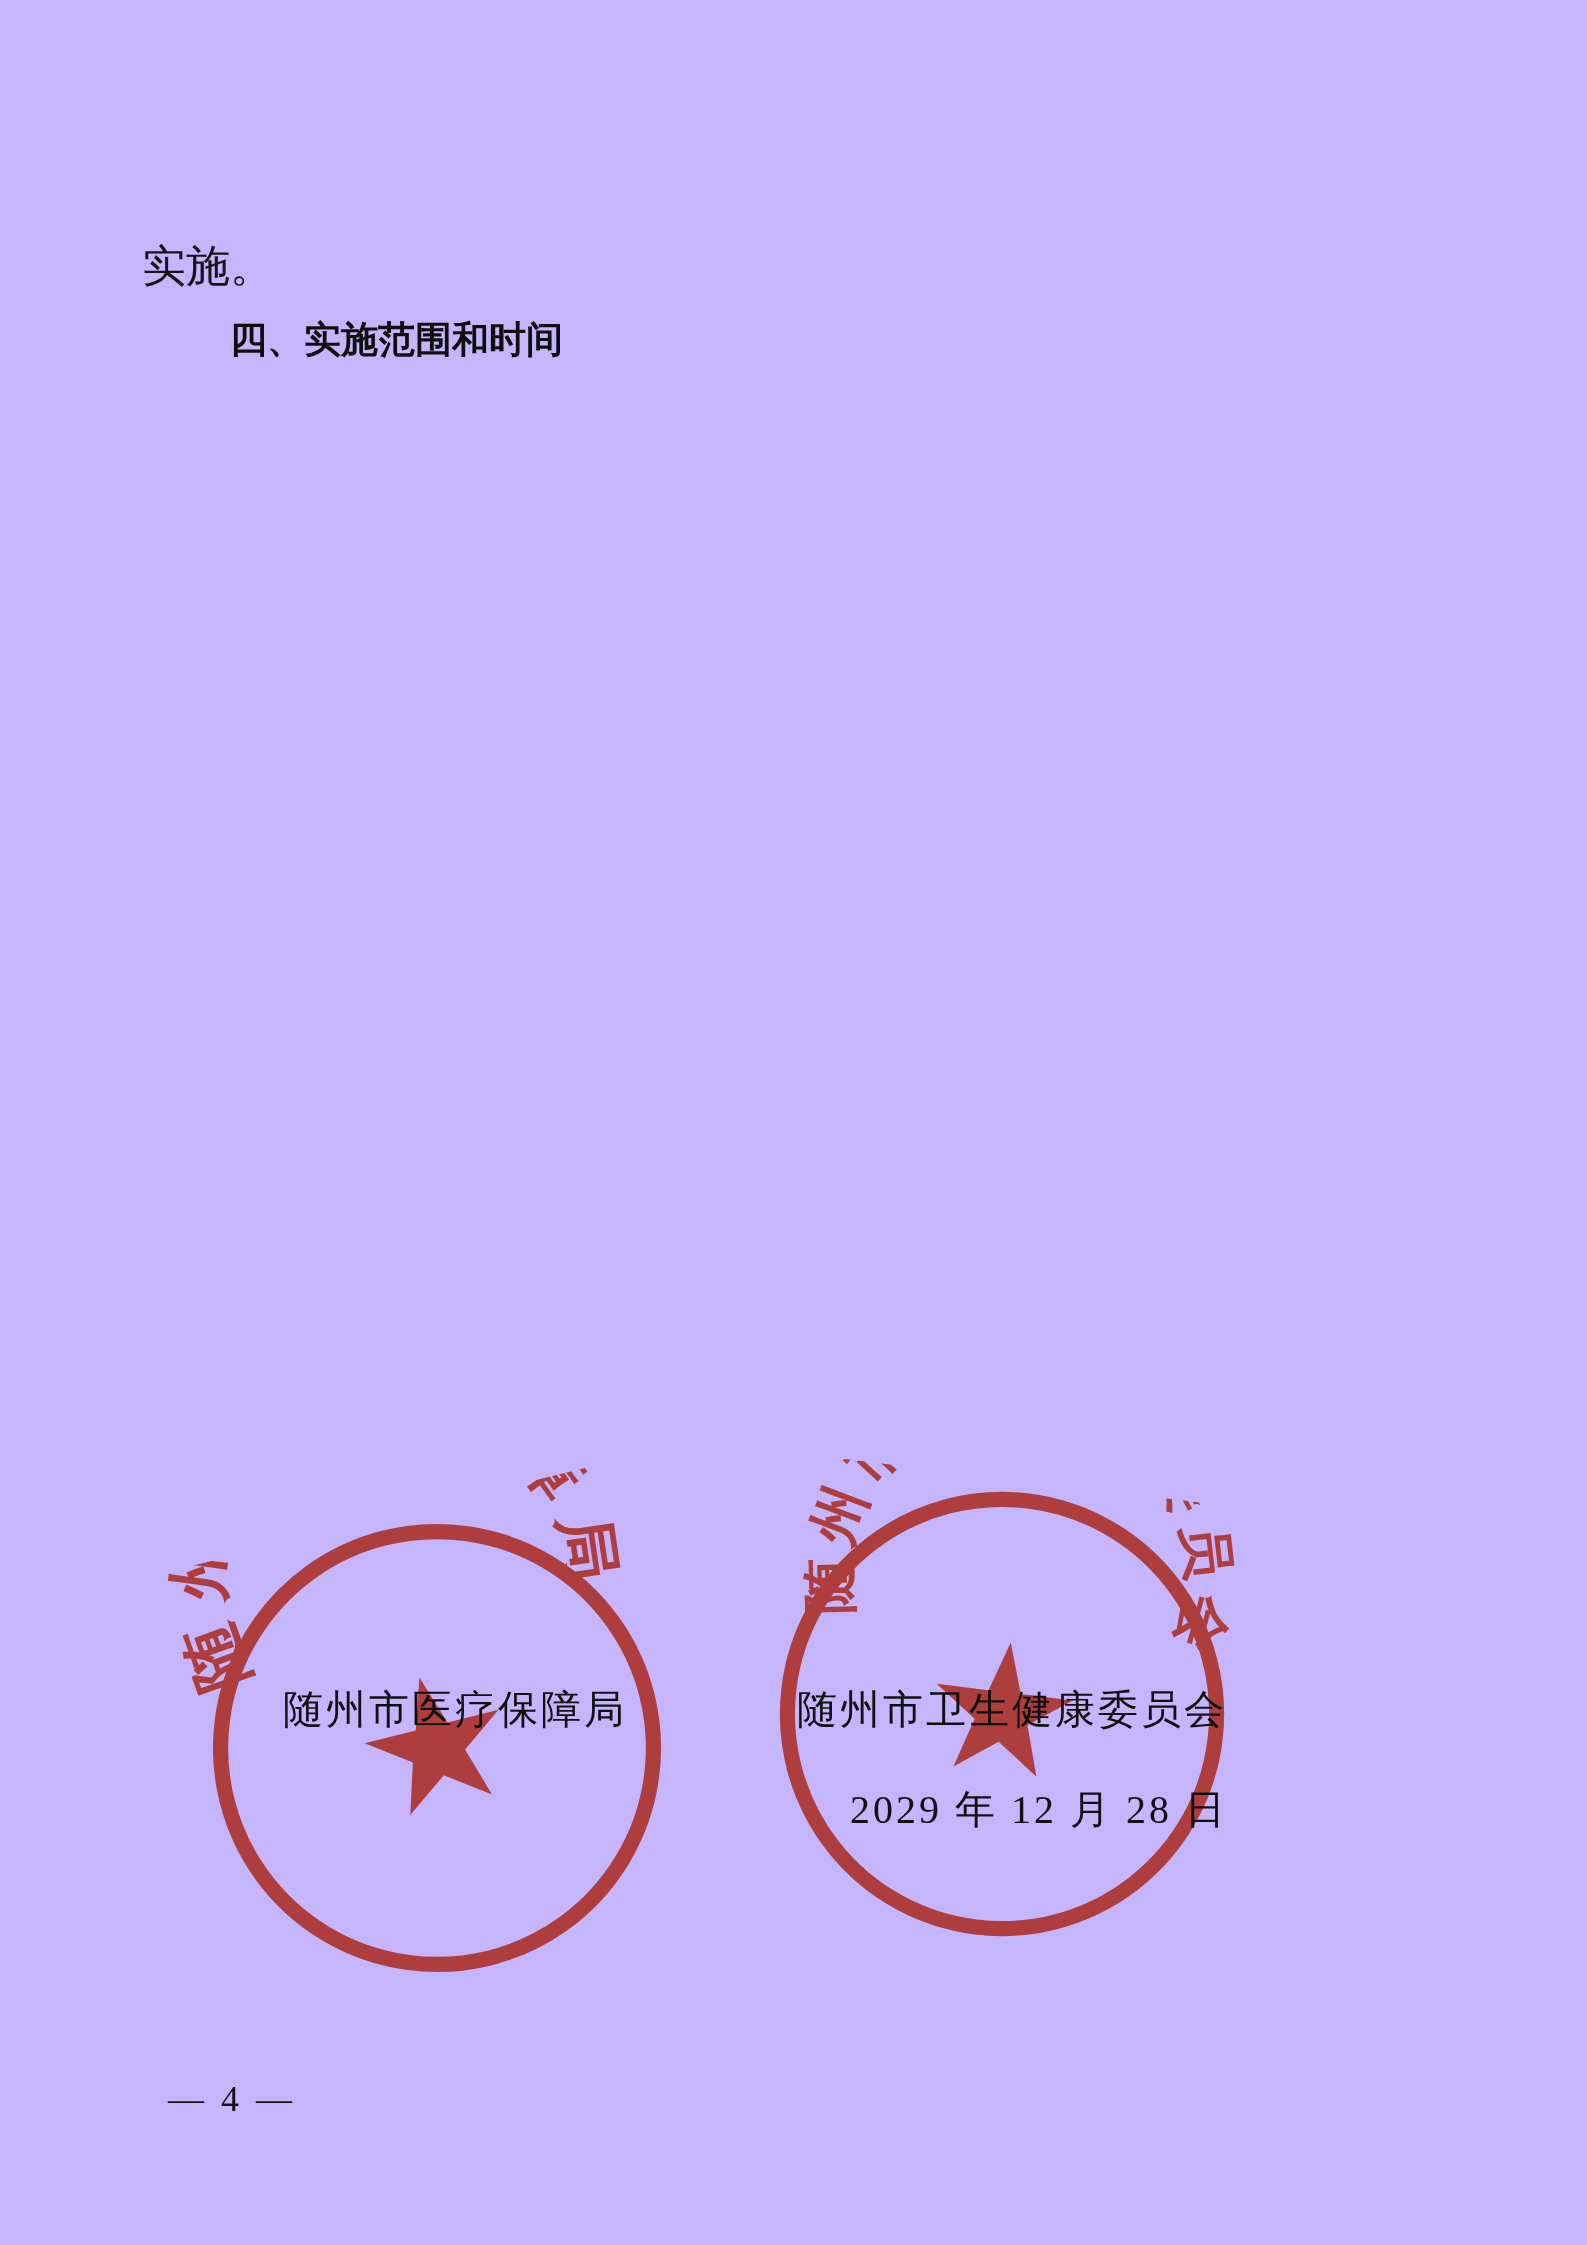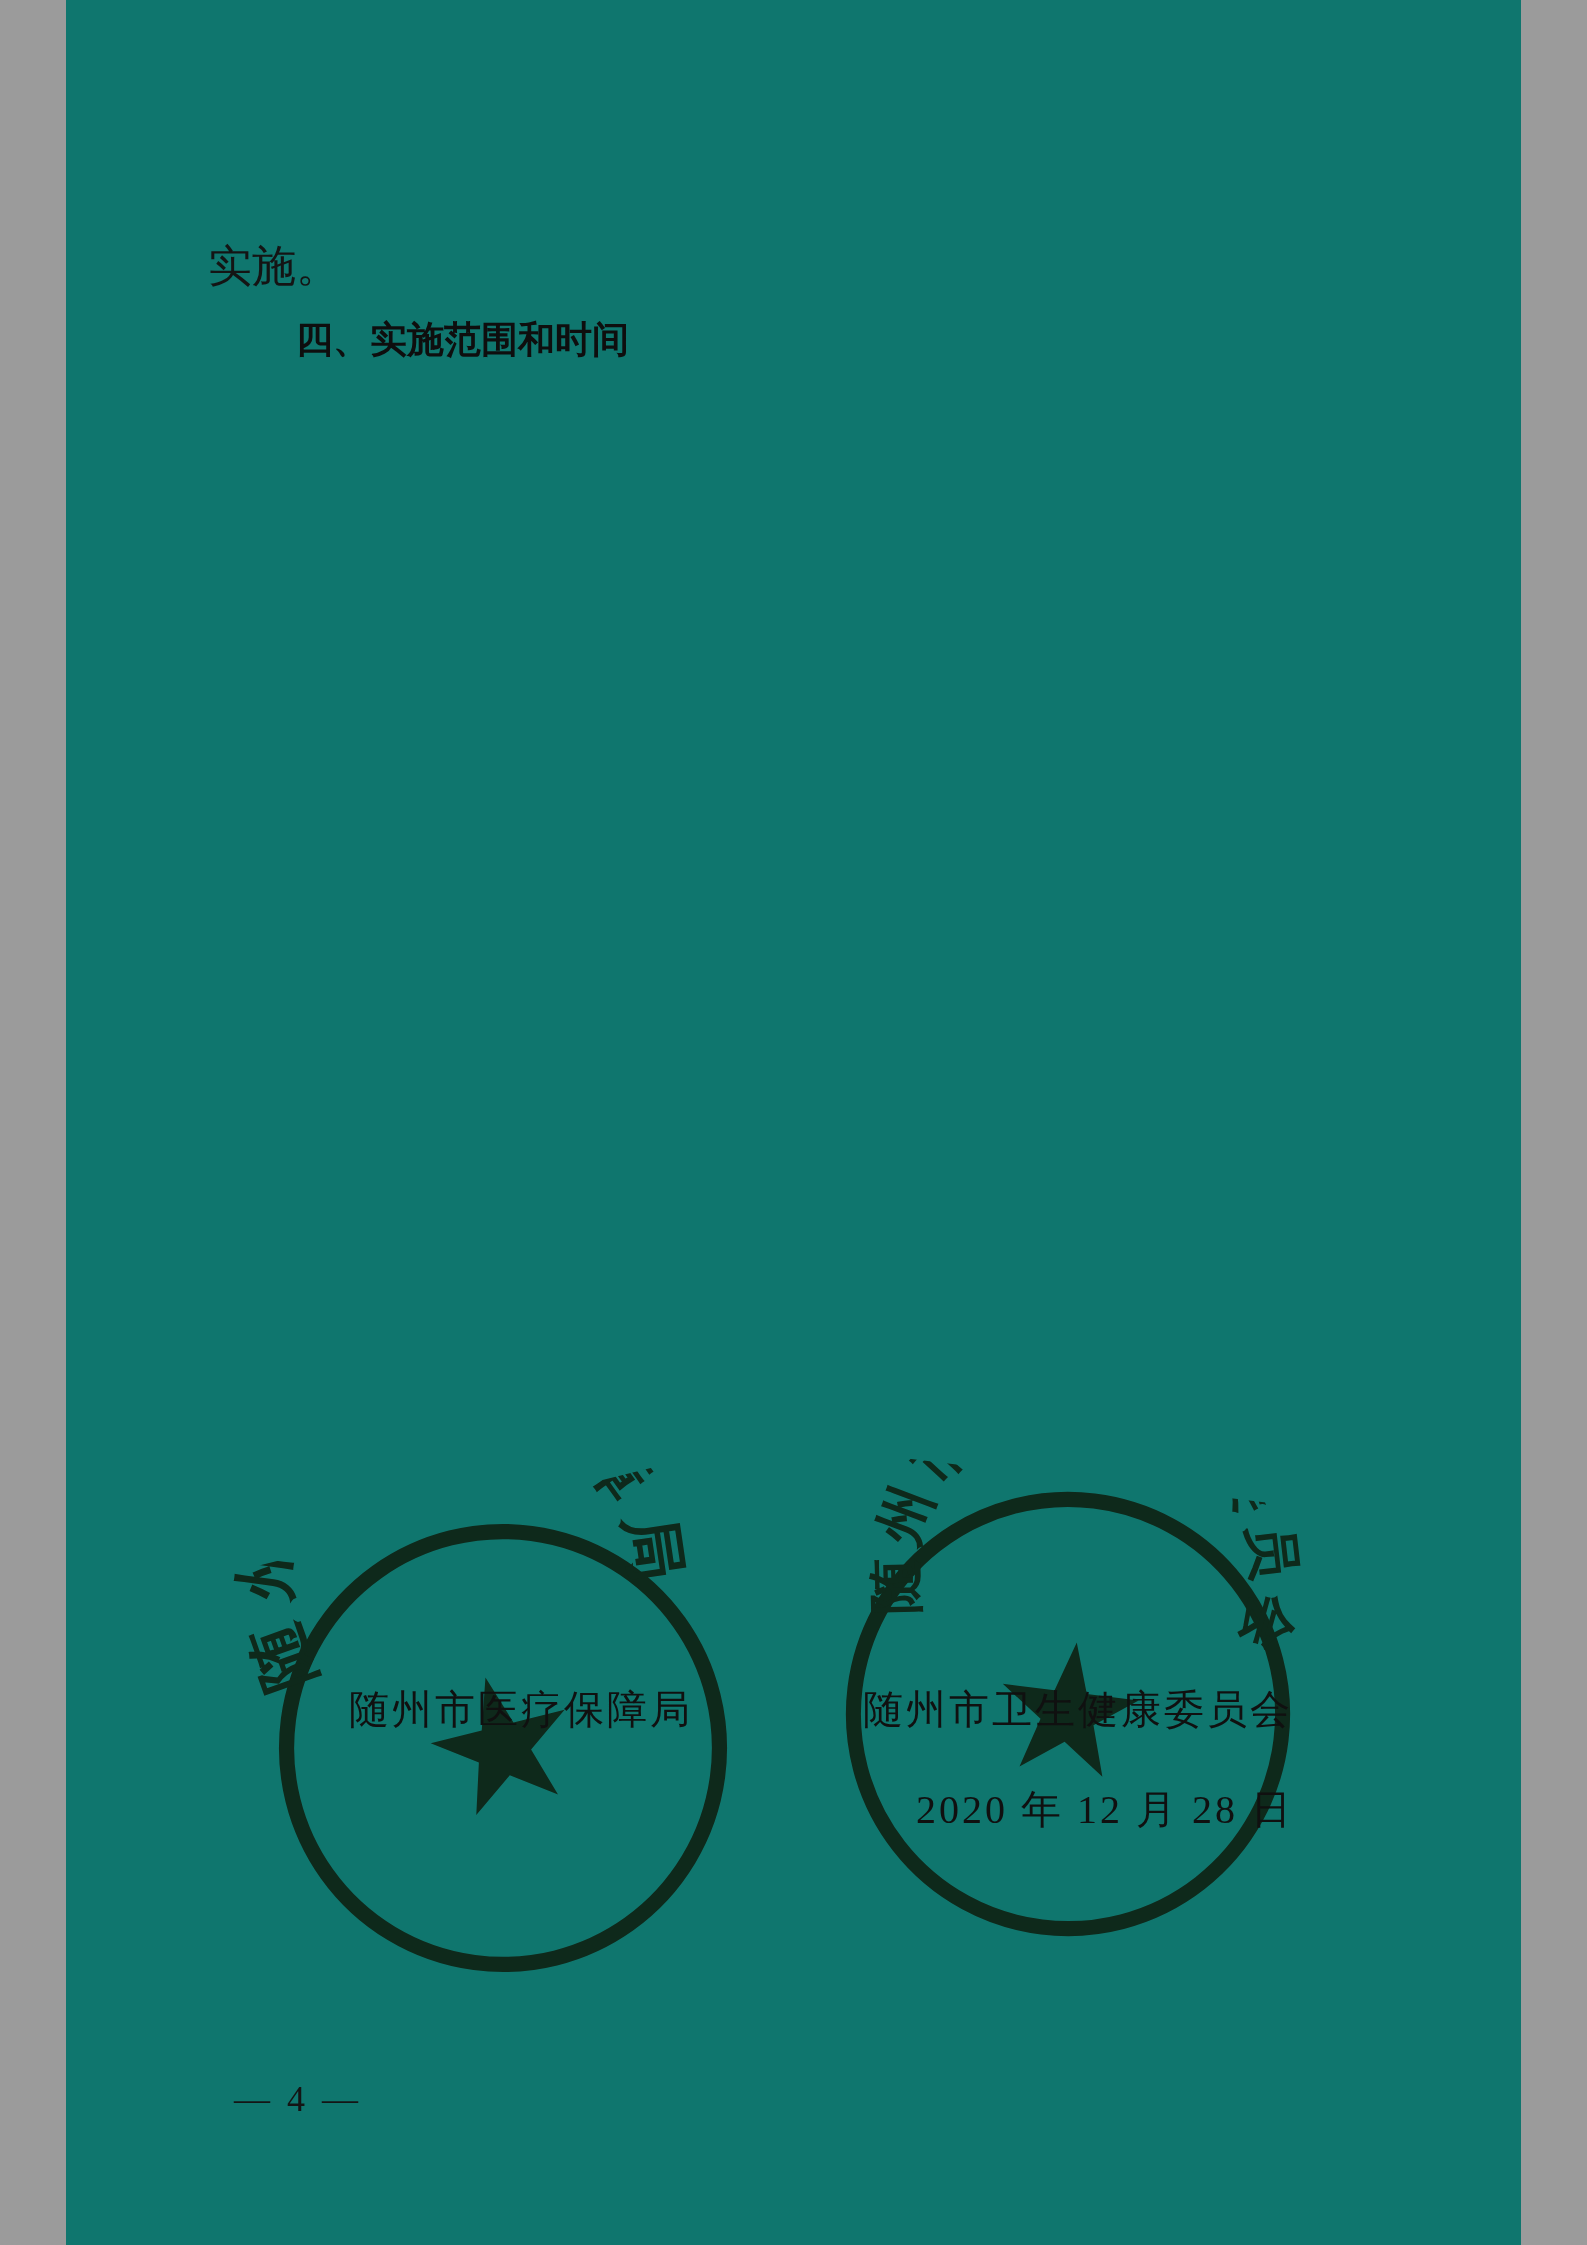--- a/index.html
+++ b/index.html
@@ -1,20 +1,20 @@
 <!DOCTYPE html>
 <html><head>
 <meta charset="utf-8">
 <style>
   html,body{margin:0;padding:0;background:#9b9b9b;}
   .page{
     position:relative;
-    width:1455px;height:2245px;
+    width:1587px;height:2245px;
     margin:0 auto;
-    background:#0f766e;
+    background:#c4b5fd;
     overflow:hidden;
     font-family:"Liberation Serif","DejaVu Serif",serif;
     color:#141414;
   }
   .body-text{
     position:absolute;
     left:142px;top:230px;width:1306px;
     font-size:44px;line-height:73px;
     text-align:justify;
     text-justify:inter-ideograph;
@@ -82,17 +82,17 @@
     <circle cx="200" cy="200" r="185" fill="none" stroke-width="13" stroke="#df4a2e"></circle>
     <path d="M200,138 L214,181 L259,181 L223,207 L236,250 L200,224 L164,250 L177,207 L141,181 L186,181 Z" fill="#df4a2e"></path>
     <path id="arcR" d="M 70 150 A 147 147 0 1 1 330 150" fill="none"></path>
     <text font-size="48" font-weight="700" letter-spacing="8" font-family="Liberation Serif, DejaVu Serif, serif" fill="#df4a2e">
       <textPath href="#arcR" startOffset="50%" text-anchor="middle">随州市卫生健康委员会</textPath>
     </text>
   </svg>
 
   <div class="signature sig-left">随州市医疗保障局</div>
   <div class="signature sig-right">随州市卫生健康委员会</div>
-  <div class="signature sig-date">2020 年 12 月 28 日</div>
+  <div class="signature sig-date">2029 年 12 月 28 日</div>
 
   <div class="page-number">— 4 —</div>
 
 </div>
 
 </body></html>

